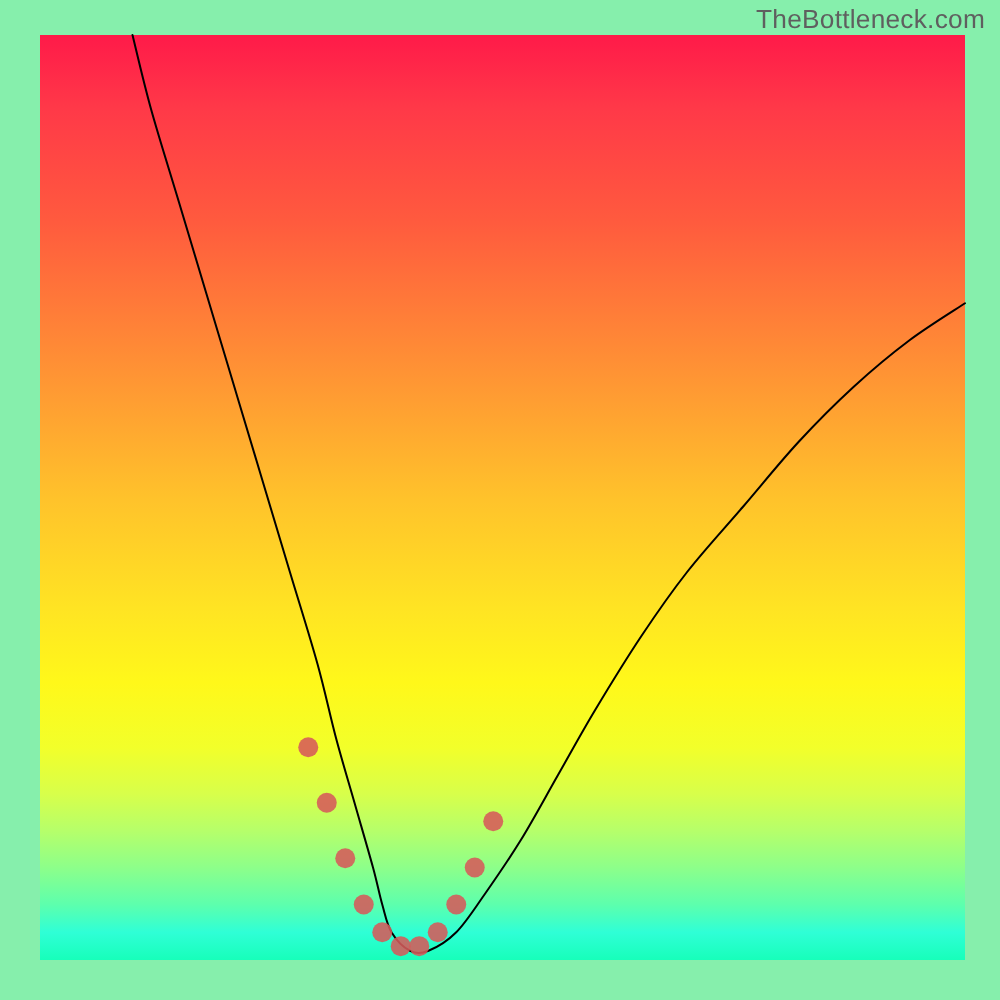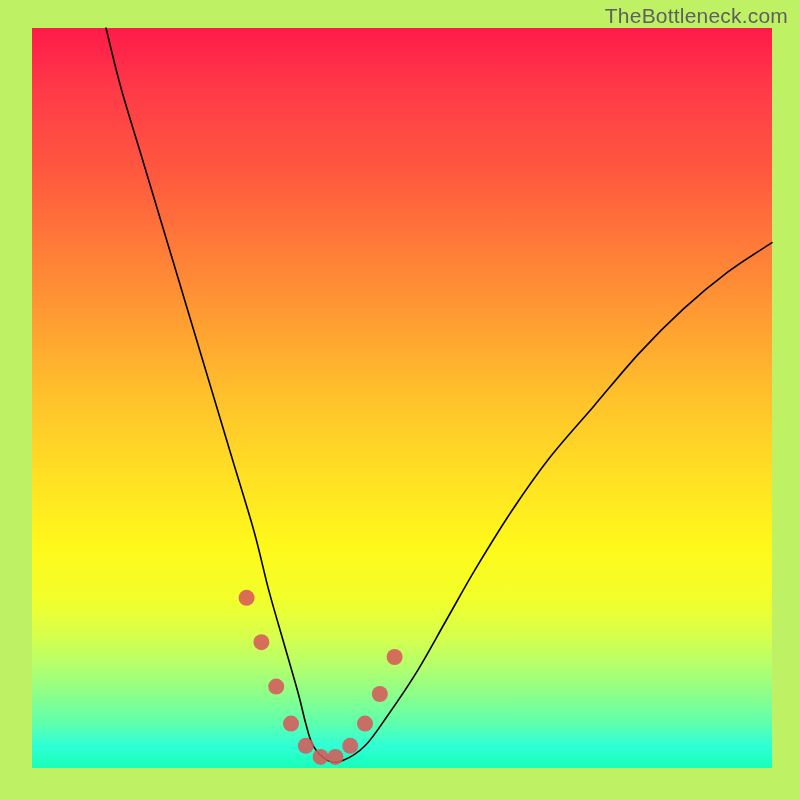--- a/index.html
+++ b/index.html
@@ -10,21 +10,21 @@
     background: #000;
     overflow: hidden;
     font-family: Arial, Helvetica, sans-serif;
   }
   .frame {
     position: absolute;
     top: 0;
     left: 0;
     width: 800px;
     height: 800px;
-    background: #bef264;
+    background: #86efac;
   }
   .watermark {
     position: absolute;
     top: 4px;
     right: 12px;
     color: #5f5f5f;
     font-size: 21px;
     font-weight: 500;
     letter-spacing: 0.2px;
     z-index: 10;

